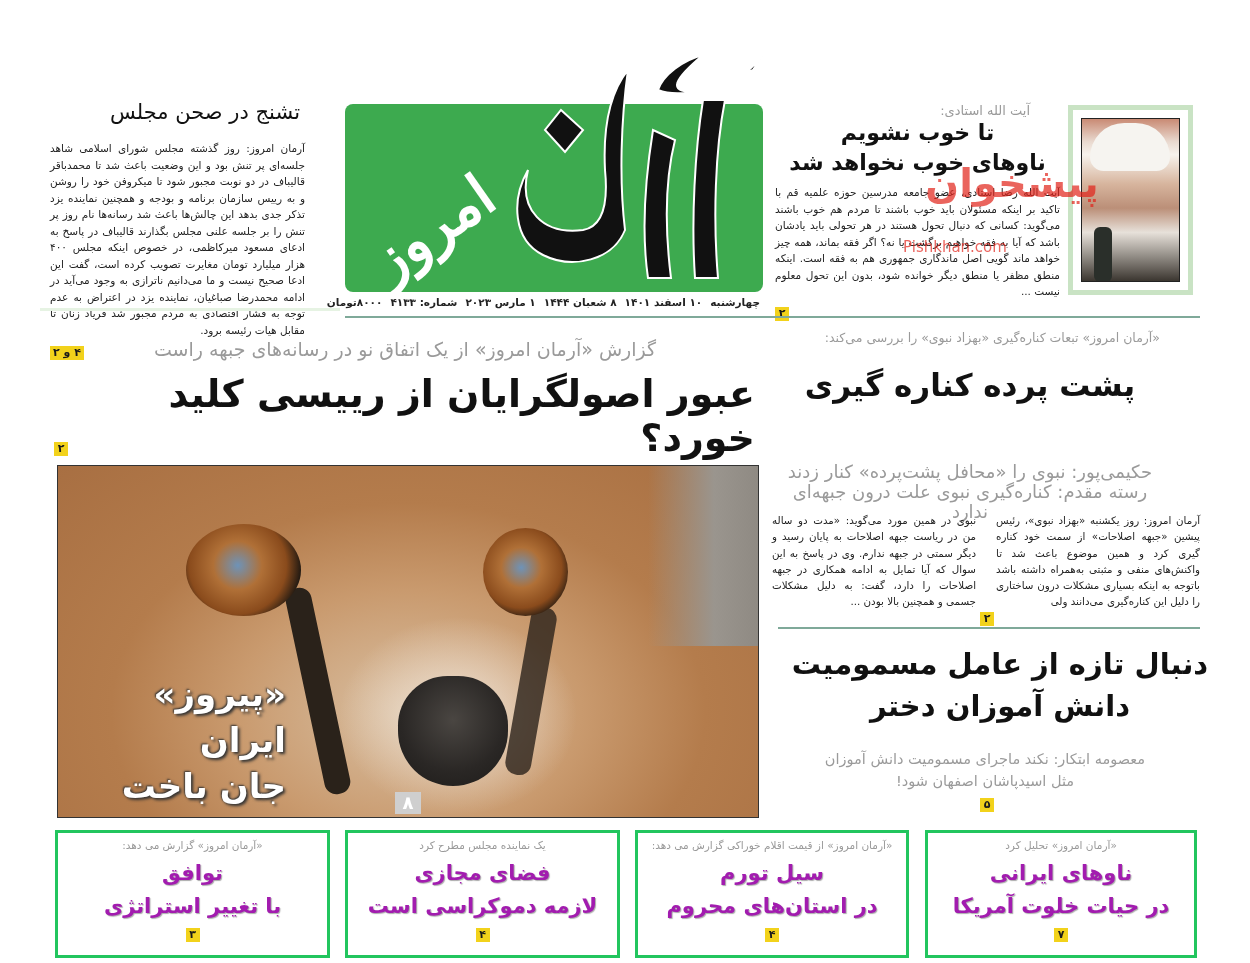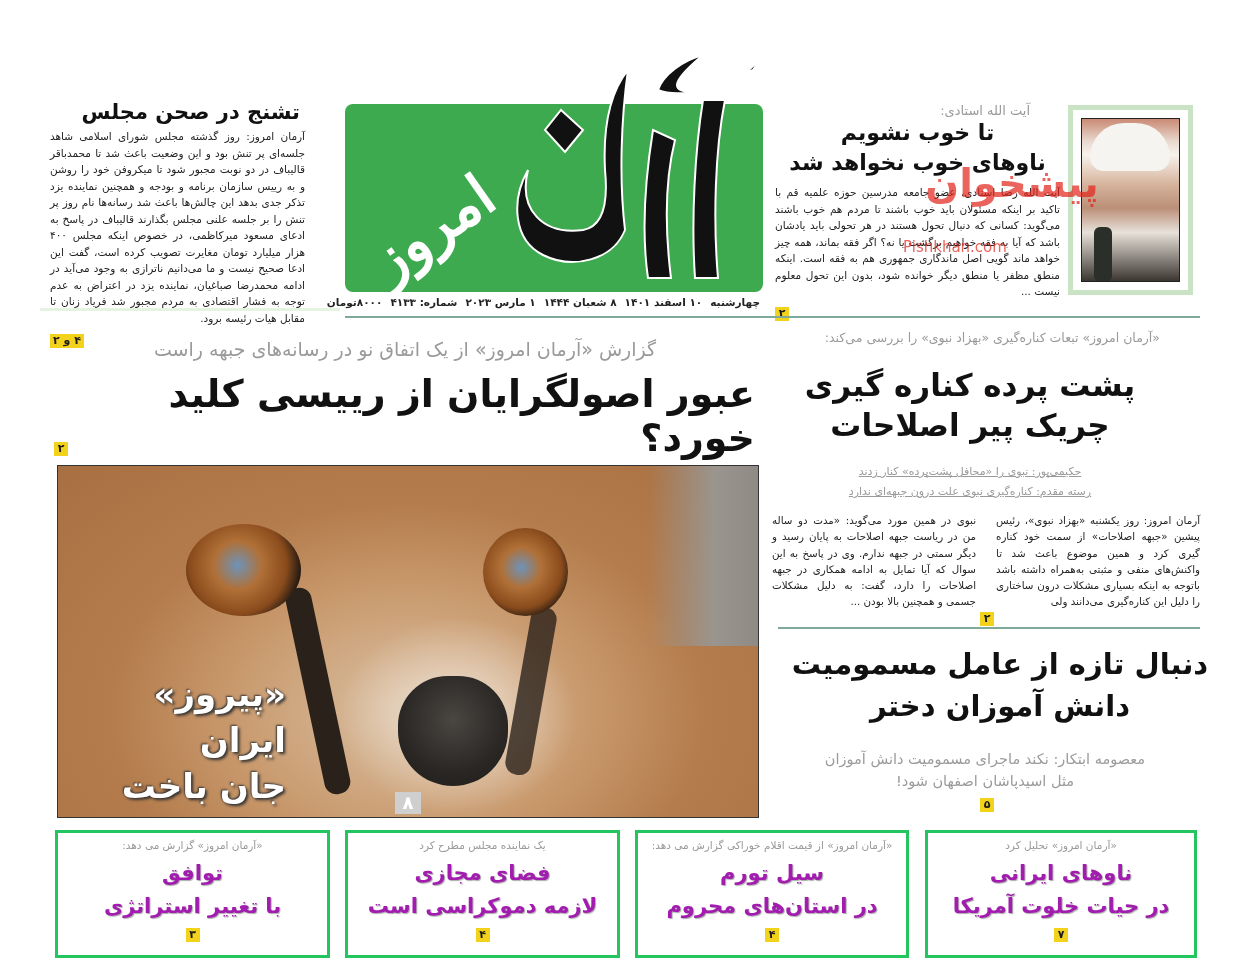--- a/index.html
+++ b/index.html
@@ -14,21 +14,21 @@
   #masthead { left: 343px; top: 40px; width: 420px; height: 256px; }
   #green-box { position: absolute; left: 2px; top: 64px; width: 418px; height: 188px; background: #3daa4f; border-radius: 8px; }
   #logo-main { position: absolute; left: 90px; top: -10px; width: 340px; height: 262px; }
   #logo-emrooz { position: absolute; left: 20px; top: 90px; font-family: "DejaVu Serif", serif; font-size: 58px; font-weight: bold; color: #fff; transform: rotate(-35deg); letter-spacing: -2px; }
   #logo-tagline { position: absolute; left: 30px; top: 205px; font-size: 13px; color: #fff; font-style: italic; transform: rotate(-20deg); }
   #dateline { left: 350px; top: 296px; width: 410px; font-size: 10.5px; font-weight: bold; color: #222; display: flex; align-items: center; justify-content: flex-start; gap: 4px; white-space: nowrap; }
   .sq { display: inline-block; width: 8px; height: 8px; background: #f2d21b; }
 
   
   #left-top { left: 50px; top: 100px; width: 255px; }
-  #left-top h2 { font-size: 21px; font-weight: bold; text-align: right; margin-bottom: 4px; padding-right: 5px; }
+  #left-top h2 { font-size: 21px; font-weight: normal; text-align: right; margin-bottom: 16px; padding-right: 5px; }
 
   
   #istadi-photo-frame { left: 1068px; top: 105px; width: 125px; height: 190px; border: 5px solid #c9e3c4; background: #fff; padding: 8px; }
   #istadi-photo { width: 100%; height: 100%; border: 1px solid #222; background: linear-gradient(180deg,#c98a74 0%,#e9d9cf 14%,#f7f2ec 22%,#d7b59e 40%,#bb8f78 55%,#e7e1da 70%,#3b3630 100%); position: relative; overflow: hidden; }
   #istadi-turban { position: absolute; left: 8px; top: 4px; width: 80px; height: 48px; background: #f6f4f0; border-radius: 40px 40px 16px 16px; }
   #istadi-mic { position: absolute; left: 12px; top: 108px; width: 18px; height: 55px; background: #2a2f2a; border-radius: 6px; }
   #istadi-art { left: 775px; top: 103px; width: 285px; }
   #istadi-kicker { font-size: 13px; text-align: right; padding-right: 30px; }
   #istadi-title1, #istadi-title2 { font-size: 22px; font-weight: bold; text-align: center; line-height: 30px; }
   #istadi-body { margin-top: 6px; }
@@ -56,21 +56,21 @@
   #cheetah .tear.l { left: 247px; top: 120px; height: 210px; transform: rotate(-12deg); }
   #cheetah .tear.r { left: 460px; top: 140px; height: 170px; transform: rotate(10deg); opacity: 0.8; }
   #cheetah .nose { position: absolute; left: 340px; top: 210px; width: 110px; height: 110px; border-radius: 45% 45% 50% 50%; background: radial-gradient(circle at 50% 40%, #4a4642 0%, #2a2725 60%, #1d1b19 100%); }
   #cheetah .muzzle { position: absolute; left: 280px; top: 150px; width: 240px; height: 200px; border-radius: 50%; background: radial-gradient(ellipse, rgba(245,235,225,0.8) 0%, rgba(245,235,225,0) 70%); }
   #photo-caption { position: absolute; left: 28px; top: 205px; font-size: 34px; font-weight: 900; color: #fff; text-shadow: 2px 2px 3px #333, -1px -1px 2px #333; line-height: 46px; text-align: right; width: 200px; }
   #photo-badge { left: 395px; top: 792px; background: #cfcfcf; color: #fff; font-weight: bold; font-size: 18px; width: 26px; height: 22px; text-align: center; line-height: 22px; }
 
   
   #nabavi-kicker { left: 780px; top: 330px; width: 380px; font-size: 12.5px; text-align: right; }
   #nabavi-title { left: 780px; top: 365px; width: 380px; font-size: 31px; font-weight: 900; text-align: center; line-height: 40px; }
-  #nabavi-sub { left: 780px; top: 462px; width: 380px; font-size: 11px; text-align: center; line-height: 20px; text-decoration: underline; }
+  #nabavi-sub { left: 780px; top: 462px; width: 380px; font-size: 18px; text-align: center; line-height: 20px; }
   #nabavi-cols { left: 772px; top: 512px; width: 428px; display: flex; gap: 20px; }
   #nabavi-cols .body-text { width: 204px; font-size: 10.3px; line-height: 16.3px; }
   #nabavi-badge { left: 980px; top: 612px; }
   #nabavi-hr { left: 778px; top: 627px; width: 422px; }
 
   
   #poison-title { left: 780px; top: 643px; width: 440px; font-size: 29px; font-weight: 900; text-align: center; line-height: 42px; }
   #poison-sub { left: 780px; top: 748px; width: 410px; font-size: 14.5px; text-align: center; line-height: 22px; }
   #poison-badge { left: 980px; top: 798px; }
 
@@ -159,21 +159,20 @@
       <div>«پیروز» ایران</div>
       <div>جان باخت</div>
     </div>
   </div>
 </div>
 <div id="photo-badge" class="abs">۸</div>
 
 <div id="nabavi-kicker" class="abs gray-kicker">«آرمان امروز» تبعات کناره‌گیری «بهزاد نبوی» را بررسی می‌کند:</div>
 <div id="nabavi-title" class="abs">
   <div>پشت پرده کناره گیری</div>
-  <div>چریک پیر اصلاحات</div>
 </div>
 <div id="nabavi-sub" class="abs gray-kicker">
   <div>حکیمی‌پور: نبوی را «محافل پشت‌پرده» کنار زدند</div>
   <div>رسته مقدم: کناره‌گیری نبوی علت درون جبهه‌ای ندارد</div>
 </div>
 <div id="nabavi-cols" class="abs">
   <p class="body-text">آرمان امروز: روز یکشنبه «بهزاد نبوی»، رئیس پیشین «جبهه اصلاحات» از سمت خود کناره گیری کرد و همین موضوع باعث شد تا واکنش‌های منفی و مثبتی به‌همراه داشته باشد باتوجه به اینکه بسیاری مشکلات درون ساختاری را دلیل این کناره‌گیری می‌دانند ولی</p>
   <p class="body-text">نبوی در همین مورد می‌گوید: «مدت دو ساله من در ریاست جبهه اصلاحات به پایان رسید و دیگر سمتی در جبهه ندارم. وی در پاسخ به این سوال که آیا تمایل به ادامه همکاری در جبهه اصلاحات را دارد، گفت: به دلیل مشکلات جسمی و همچنین بالا بودن ...</p>
 </div>
 <span id="nabavi-badge" class="abs badge">۲</span>

